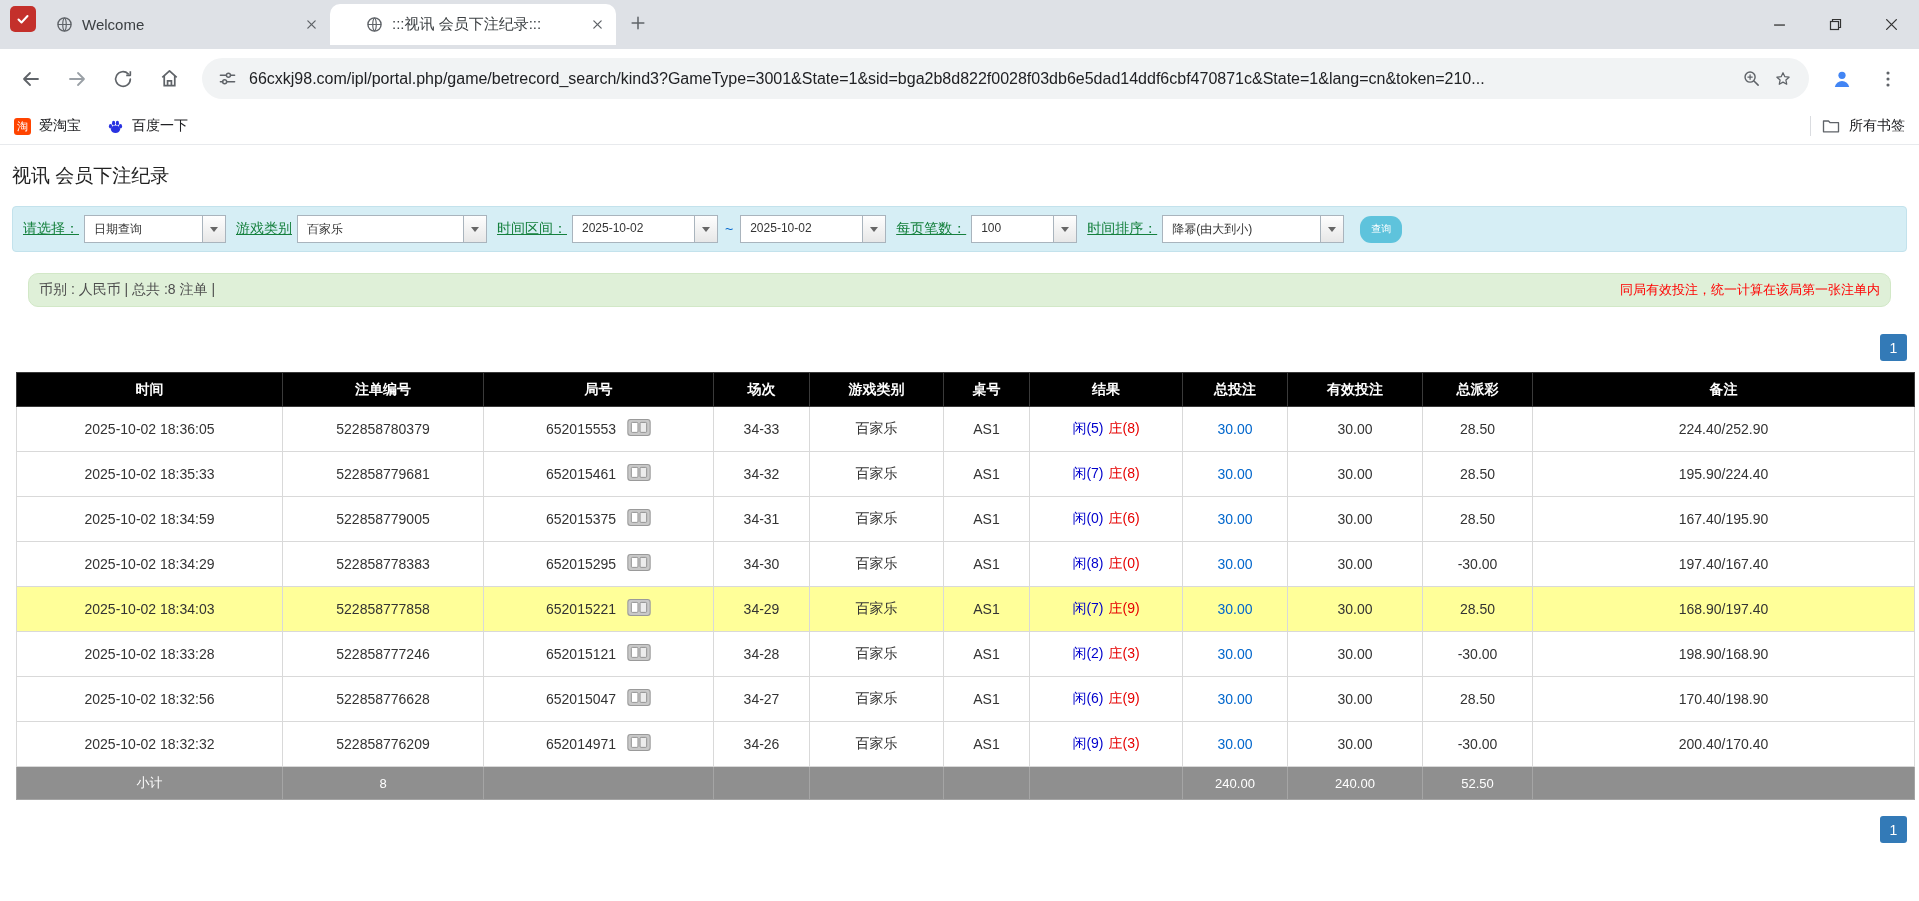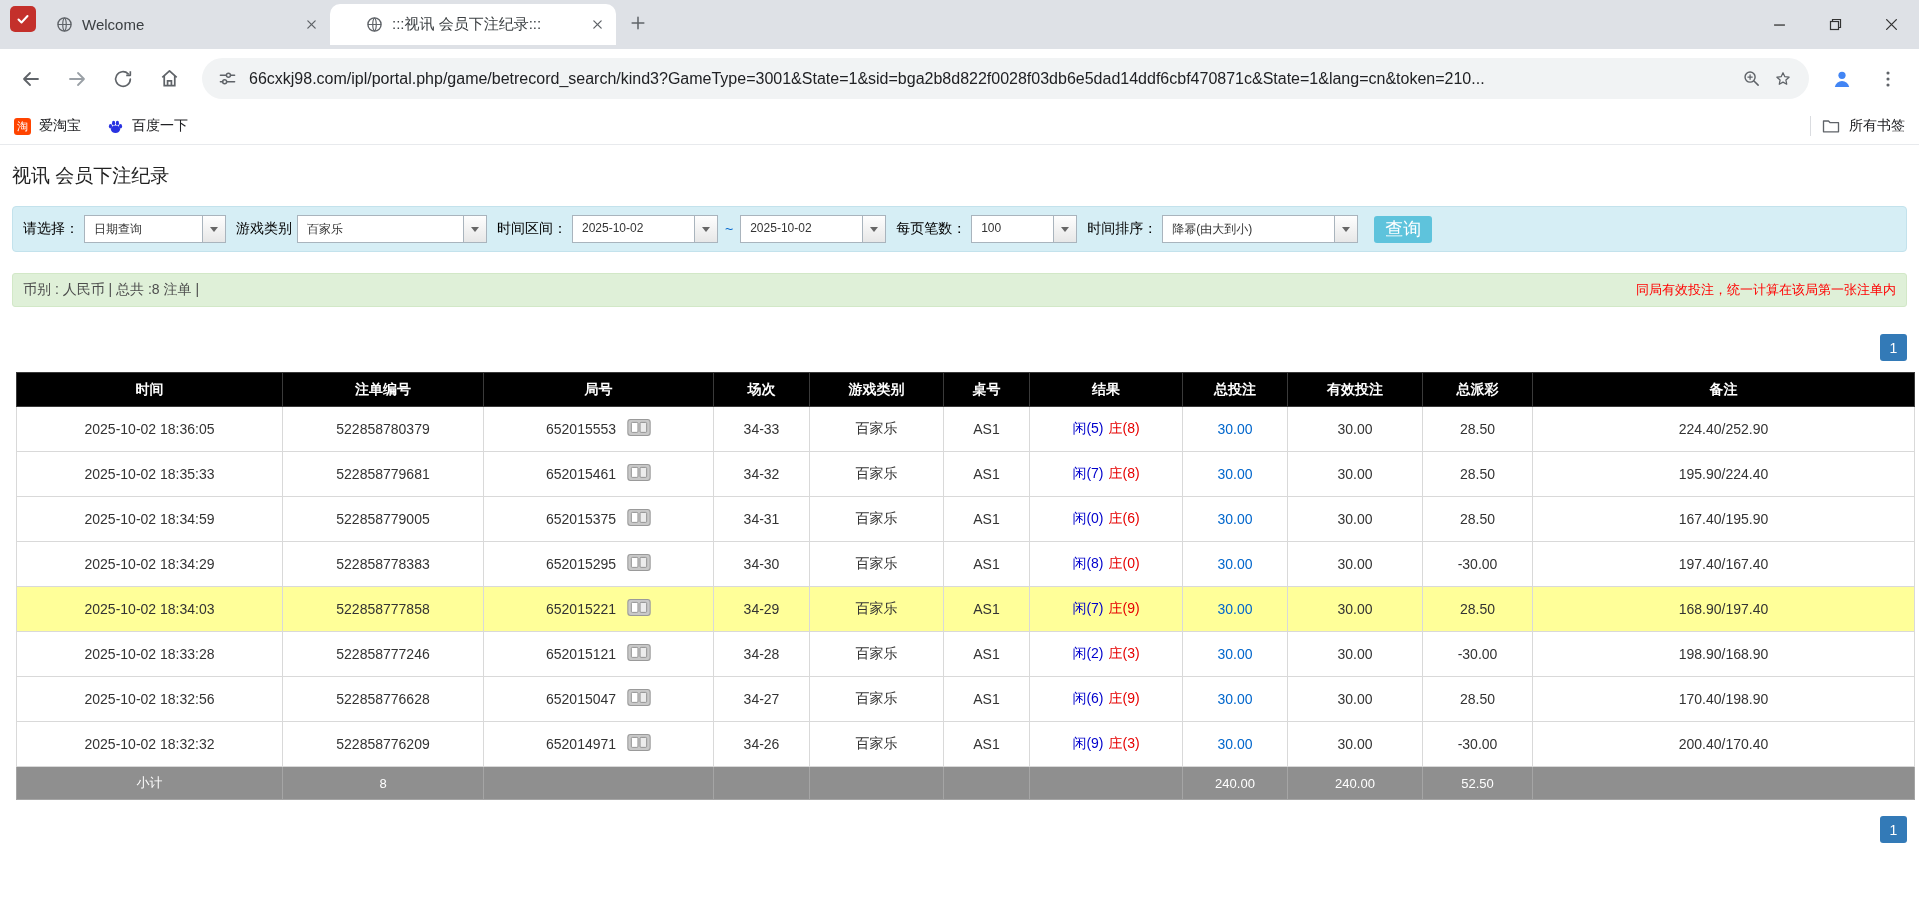--- a/index.html
+++ b/index.html
@@ -30,30 +30,30 @@
   .taobao-badge { width:17px; height:17px; border-radius:3px; background:#ff4400; color:#fff; font-size:11px; display:flex; align-items:center; justify-content:center; }
   .bookmarks-right { margin-left:auto; display:flex; align-items:center; gap:10px; }
   .vsep { width:1px; height:20px; background:#dadce0; }
   .all-bookmarks { display:flex; align-items:center; gap:8px; font-size:14px; color:#202124; }
 
   
   .page-title { font-size:19px; color:#222; margin:18px 12px 0; }
 
   .filter-bar { margin:17px 12px 0; background:var(--filter-bg,#d6eef5); border:1px solid #c3e2ec; border-radius:4px; padding:8px 10px; display:flex; align-items:center; gap:10px; font-size:14px; }
   .f-group { display:flex; align-items:center; gap:5px; }
-  .f-label { color:#000000; white-space:nowrap; }
+  .f-label { color:#15803d; white-space:nowrap;text-decoration:underline; }
   .range-sep { color:#0066cc; padding:0 2px; }
   .combo { display:flex; align-items:stretch; background:#fff; border:1px solid #a9b4bd; height:28px; }
   .combo-text { padding:5px 9px 0; color:#333; flex:1; white-space:nowrap; overflow:hidden; font-size:12px; }
   .combo-btn { width:23px; border-left:1px solid #a9b4bd; background:linear-gradient(#fefefe,#e7e7e7); display:flex; align-items:center; justify-content:center; flex:none; }
   .combo-btn::after { content:""; width:0; height:0; border-left:4px solid transparent; border-right:4px solid transparent; border-top:5px solid #666; }
-  .cw-select{width:142px} .cw-game{width:190px} .cw-date{width:146px} .cw-size{width:106px} .cw-sort{width:196px}
-  .search-btn { margin-left:6px; background:var(--search-button,#5ec3dc); color:#fff; border:none; border-radius:3px; height:27px; padding:0 11px; font-size:18px; cursor:pointer; font-family:inherit; }
-
-  .summary-bar { margin:21px 12px 0; background:var(--summary-bg,#dff0d8); border:1px solid #d2e8c7; border-radius:3px; height:34px; display:flex; align-items:center; justify-content:space-between; padding:0 10px; font-size:14px; color:#4d4d4d; }
+  .cw-select{width:142px} .cw-game{width:190px} .cw-date{width:146px} .cw-size{width:106px} .cw-sort{width:182px}
+  .search-btn { margin-left:6px; background:var(--search-button,#5ec3dc); color:#fff; border:none; border-radius:11px; height:27px; padding:0 11px; font-size:10px; cursor:pointer; font-family:inherit; }
+
+  .summary-bar { margin:21px 28px 0; background:var(--summary-bg,#dff0d8); border:1px solid #d2e8c7; border-radius:10px; height:34px; display:flex; align-items:center; justify-content:space-between; padding:0 10px; font-size:14px; color:#4d4d4d; }
   .summary-notice { color:var(--notice-red,#ff0000); font-size:13px; }
 
   .pager-row { display:flex; justify-content:flex-end; margin:27px 12px 0; }
   .pager-row.bottom { margin-top:16px; }
   .pager { min-width:27px; height:27px; background:var(--accent,#337ab7); color:#fff; border-radius:3px; display:flex; align-items:center; justify-content:center; font-size:14px; padding:0 9px; }
 
   table.bet-table { width:calc(100% - 20px); margin:11px 16px 0; border-collapse:collapse; table-layout:fixed; font-size:14px; }
   .bet-table th { background:var(--header-bg,#000); color:#fff; font-weight:bold; height:34px; border:1px solid #3a3a3a; font-size:14px; }
   .bet-table tbody td { border:1px solid #d9d9d9; text-align:center; height:45px; color:#333; background:#fff; }
   tr.row-highlight td { background:var(--highlight-row,#ffff99) !important; }

